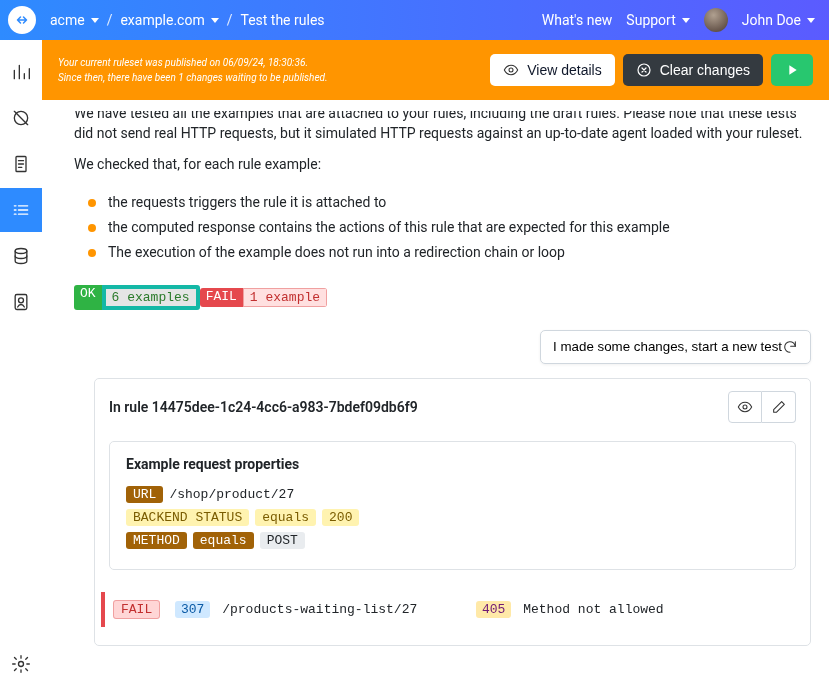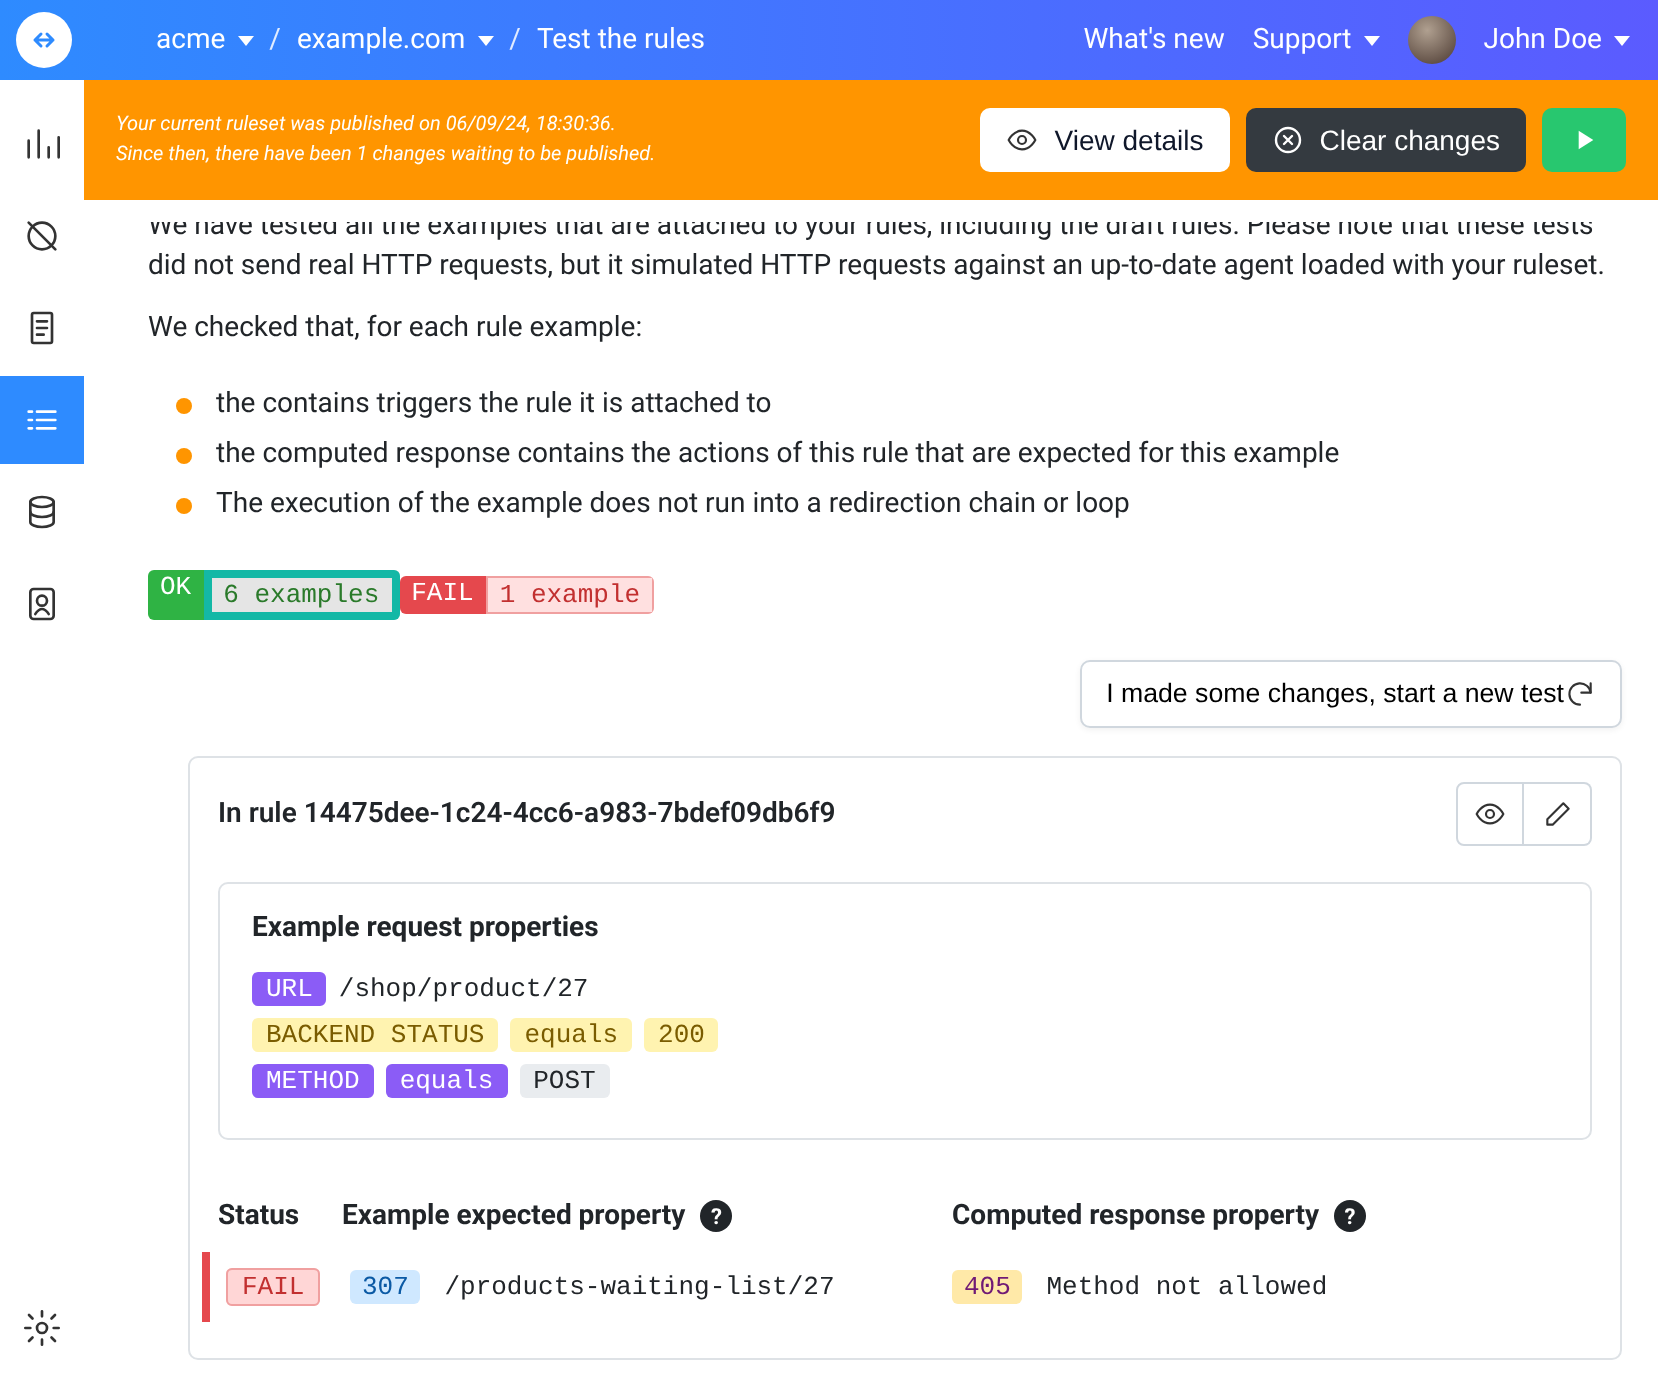--- a/index.html
+++ b/index.html
@@ -8,21 +8,21 @@
     --topbar-h: 40px;
     --sidebar-w: 42px;
     --blue: #2e8bff;
     --orange: #ff9500;
     --publish: #28c76f;
     --dark: #343a40;
     --muted: #6c757d;
     --border: #dee2e6;
   }
   
-  .topbar { position: fixed; top:0; left:0; right:0; height: var(--topbar-h); background: linear-gradient(90deg, #2e8bff 0%, #5b5bff 100%); display:flex; align-items:center; color:#fff; padding: 0 14px 0 0; z-index: 20; gap: 28px; }
+  .topbar { position: fixed; top:0; left:0; right:0; height: var(--topbar-h); background: linear-gradient(90deg, #2e8bff 0%, #5b5bff 100%); display:flex; align-items:center; color:#fff; padding: 0 14px 0 0; z-index: 20; }
   .logo-circle { width:28px; height:28px; border-radius:50%; background:#fff; margin-left:8px; display:flex; align-items:center; justify-content:center; }
   .logo-circle svg { width:18px; height:18px; }
   .crumbs { display:flex; align-items:center; margin-left:14px; gap:8px; font-size:14px; }
   .crumbs .sep { opacity:0.85; }
   .crumb { display:flex; align-items:center; gap:6px; cursor:pointer; }
   .caret-d { width:0; height:0; border-left:4px solid transparent; border-right:4px solid transparent; border-top:5px solid #fff; display:inline-block; }
   .topbar-right { margin-left:auto; display:flex; align-items:center; gap:14px; }
   .topbar-link { cursor:pointer; display:flex; align-items:center; gap:6px;}
   .avatar { width:24px; height:24px; border-radius:50%; background: radial-gradient(circle at 40% 30%, #b0a090, #4a3830); }
   
@@ -65,21 +65,21 @@
   .rule-head { display:flex; align-items:center; padding:12px 14px; gap:8px; }
   .rule-head .title { font-weight:600; }
   .rule-head-actions { margin-left:auto; display:flex; }
   .sm-btn { width:34px; height:32px; border:1px solid #d0d7de; background:#fff; display:flex; align-items:center; justify-content:center; cursor:pointer; }
   .sm-btn:first-child { border-radius:4px 0 0 4px; }
   .sm-btn:last-child { border-radius:0 4px 4px 0; border-left:none; }
   .props-box { margin:6px 14px 14px 14px; border:1px solid var(--border); border-radius:5px; padding:14px 16px; }
   .props-box h4 { margin:0 0 14px 0; font-size:14px; font-weight:700; }
   .prop-row { display:flex; align-items:center; gap:6px; margin-bottom:6px; flex-wrap:wrap; }
   .tag { padding:1px 7px; border-radius:3px; font-size:13px; }
-  .tag-dark { background:#8b5cf6; color:#fff; }
+  .tag-dark { background:#a16207; color:#fff; }
   .tag-yellow { background:#fff3b0; color:#7a5c00; }
   .tag-gray { background:#e9ecef; color:#212529; }
   .plain { color:#212529; }
   
   .result { padding:8px 14px 18px 14px; }
   .result-head { display:flex; padding:8px 0 10px 0; font-weight:700; font-size:14px; }
   .col-status { width:62px; }
   .col-expected { flex:1; }
   .col-computed { width:320px; }
   .help-circle { display:inline-flex; width:16px; height:16px; border-radius:50%; background:#212529; color:#fff; align-items:center; justify-content:center; font-size:11px; margin-left:4px; }
@@ -200,21 +200,21 @@
   </div>
 </div>
 
 <div class="main">
   <div class="intro">
     <p class="partial-line">We have tested all the examples that are attached to your rules, including the draft rules. Please note that these tests did not send real HTTP requests, but it simulated HTTP requests against an up-to-date agent loaded with your ruleset.</p>
     <p>We checked that, for each rule example:</p>
     <ul class="bullets">
       <li>
           <span class="dot"></span>
-          <span>the contains triggers the rule it is attached to</span>
+          <span>the requests triggers the rule it is attached to</span>
         </li>
       <li>
           <span class="dot"></span>
           <span>the computed response contains the actions of this rule that are expected for this example</span>
         </li>
       <li>
           <span class="dot"></span>
           <span>The execution of the example does not run into a redirection chain or loop</span>
         </li>
     </ul>
@@ -273,31 +273,20 @@
         <span class="tag tag-yellow">200</span>
       </div>
       <div class="prop-row mono">
         <span class="tag tag-dark">METHOD</span>
         <span class="tag tag-dark">equals</span>
         <span class="tag tag-gray">POST</span>
       </div>
     </div>
 
     <div class="result">
-      <div class="result-head">
-        <div class="col-status">Status</div>
-        <div class="col-expected">
-          <span>Example expected property</span>
-          <span class="help-circle">?</span>
-        </div>
-        <div class="col-computed">
-          <span>Computed response property</span>
-          <span class="help-circle">?</span>
-        </div>
-      </div>
       <div class="result-row mono">
         <div class="col-status">
           <span class="fail-badge">FAIL</span>
         </div>
         <div class="col-expected">
           <span class="code307">307</span>
           <span style="margin-left:4px;">/products-waiting-list/27</span>
         </div>
         <div class="col-computed">
           <span class="code405">405</span>

